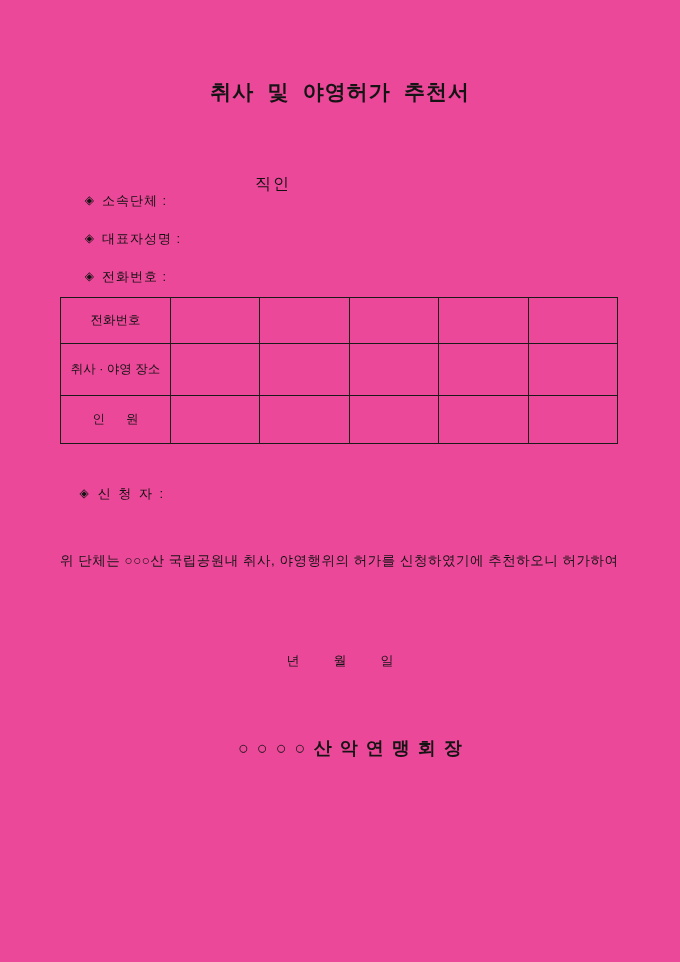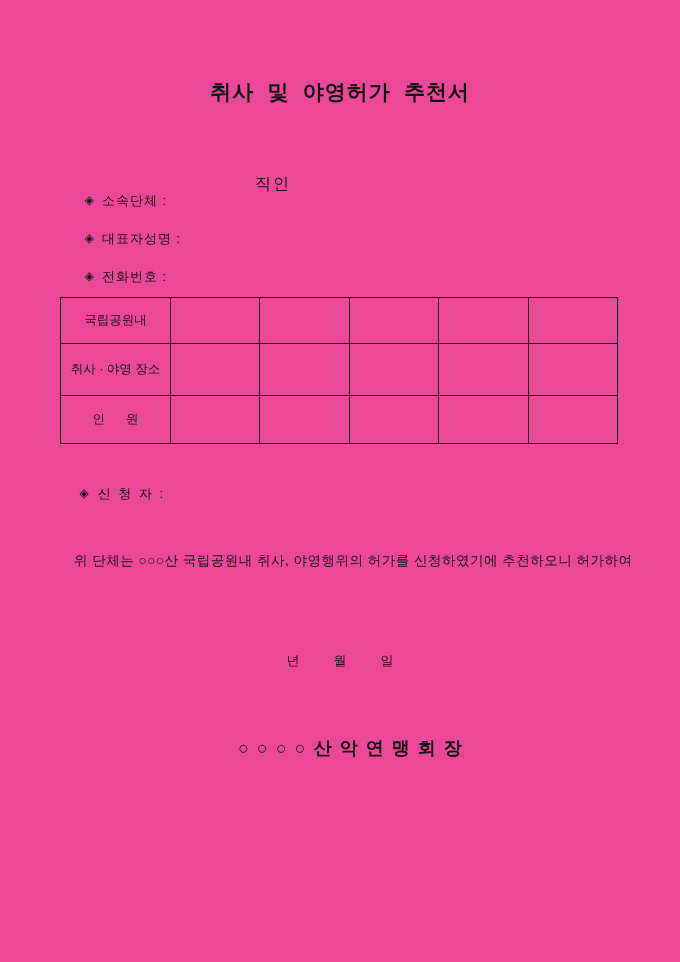--- a/index.html
+++ b/index.html
@@ -84,21 +84,21 @@
     left: 57px;
     height: 16px;
     line-height: 16px;
     font-size: 13px;
     letter-spacing: 2px;
     white-space: pre;
   }
   .body-par {
     position: absolute;
     top: 547px;
-    left: 32px;
+    left: 18px;
     width: 618px;
     font-size: 13.5px;
     line-height: 27px;
     letter-spacing: 0.5px;
     color: #141414;
   }
   .body-line.indent { text-indent: 42px; }
   .dateline {
     position: absolute;
     top: 652px;
@@ -147,21 +147,21 @@
     <colgroup>
       <col class="label-col">
       <col>
         <col>
         <col>
         <col>
         <col>
     </colgroup>
     <tbody>
       <tr class="row-1">
-        <td>국립공원내</td>
+        <td>전화번호</td>
         <td></td>
         <td></td>
         <td></td>
         <td></td>
         <td></td>
       </tr>
       <tr class="row-2">
         <td>취사 · 야영 장소</td>
         <td></td>
         <td></td>

